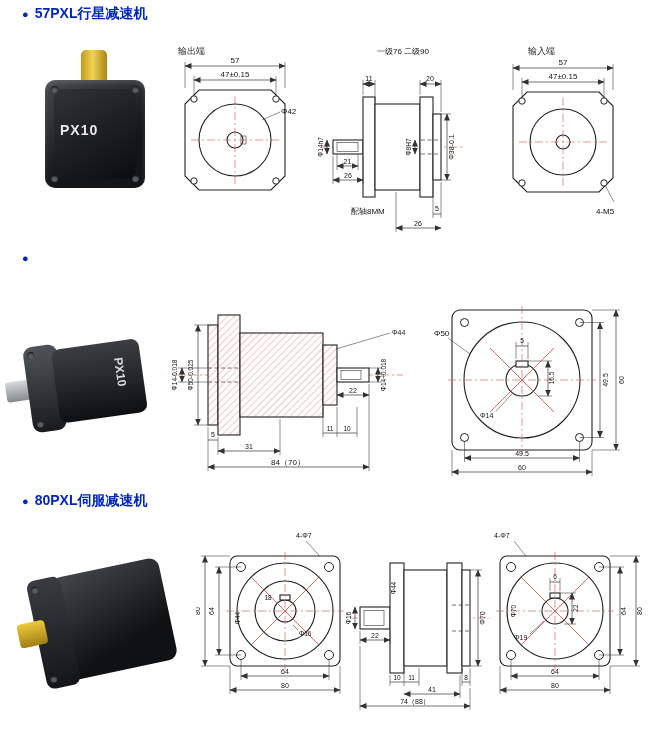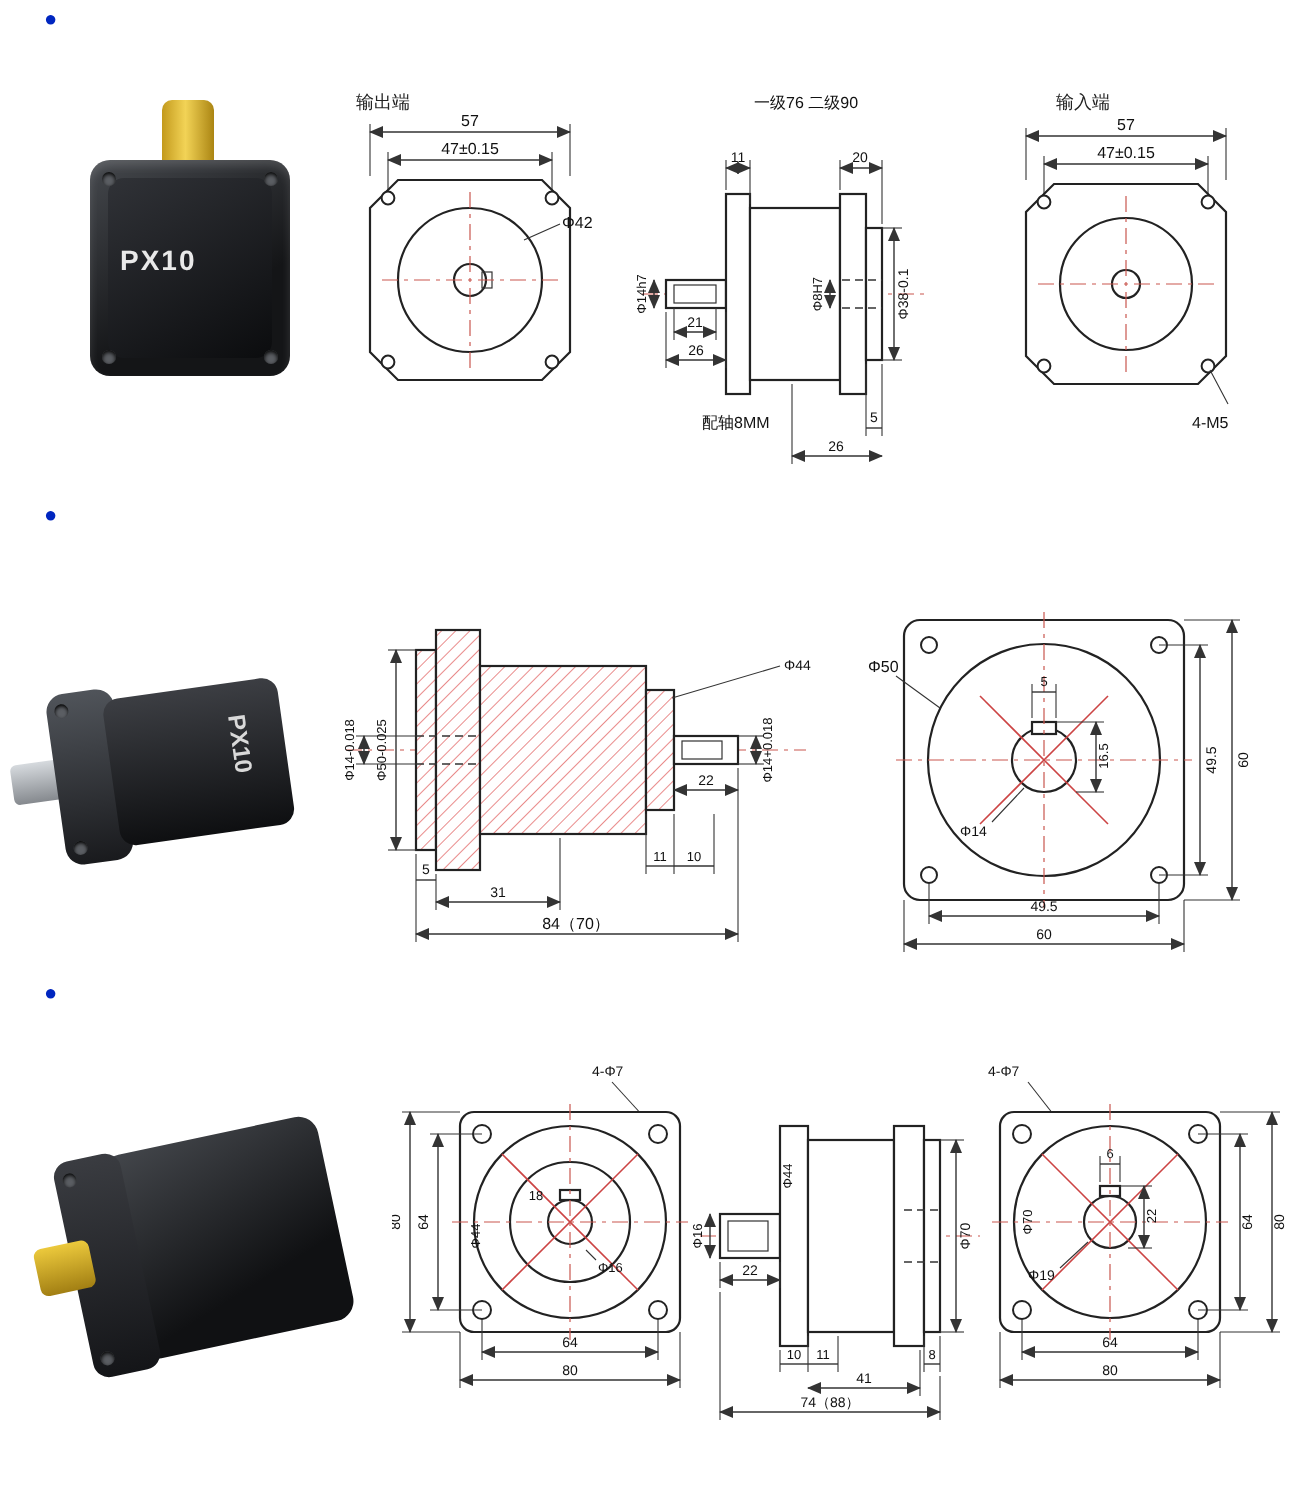--- a/index.html
+++ b/index.html
@@ -60,20 +60,21 @@
       </marker>
       <pattern id="hatch" width="5" height="5" patternUnits="userSpaceOnUse" patternTransform="rotate(45)">
         <rect width="5" height="5" fill="#ffffff"></rect>
         <line x1="0" y1="0" x2="0" y2="5" stroke="#e98b8b" stroke-width="1"></line>
       </pattern>
     </defs>
   </svg>
 
   <div class="sec-title" style="top:5px">
     <span class="bullet">●</span>
+    <span>57PXL行星减速机</span>
   </div>
 
   <div class="photo" style="left:45px;top:50px;width:100px;height:140px">
     <div class="p1-shaft"></div>
     <div class="p1-body">
       <div class="p1-face"></div>
       <div class="dot" style="left:6px;top:6px"></div>
       <div class="dot" style="right:6px;top:6px"></div>
       <div class="dot" style="left:6px;bottom:6px"></div>
       <div class="dot" style="right:6px;bottom:6px"></div>
@@ -293,20 +294,21 @@
     <text x="122" y="86" transform="rotate(-90 122 86)" text-anchor="middle" class="dt65">16.5</text>
     <text x="48" y="126" class="dt7">Φ14</text>
     <text x="176" y="88" transform="rotate(-90 176 88)" text-anchor="middle" class="dt7">49.5</text>
     <text x="192" y="88" transform="rotate(-90 192 88)" text-anchor="middle" class="dt7">60</text>
     <text x="90" y="163.5" text-anchor="middle" class="dt7">49.5</text>
     <text x="90" y="177.5" text-anchor="middle" class="dt7">60</text>
   </svg>
 
   <div class="sec-title" style="top:492px">
     <span class="bullet">●</span>
+    <span>80PXL伺服减速机</span>
   </div>
 
   <div class="photo" style="left:5px;top:550px;width:175px;height:170px">
     <div class="p3-rot">
       <div class="p3-body"></div>
       <div class="p3-flange">
         <div class="dot" style="left:4px;top:6px"></div>
         <div class="dot" style="left:4px;bottom:6px"></div>
       </div>
       <div class="p3-shaft"></div>

